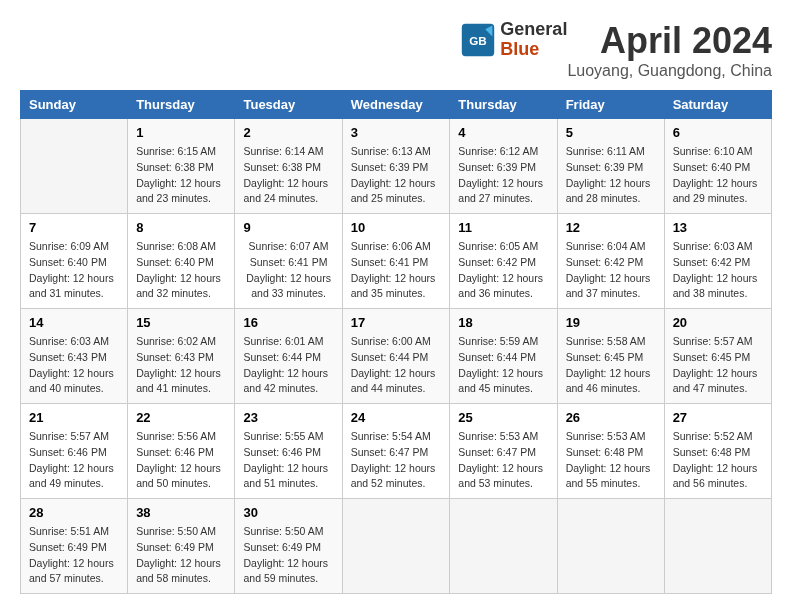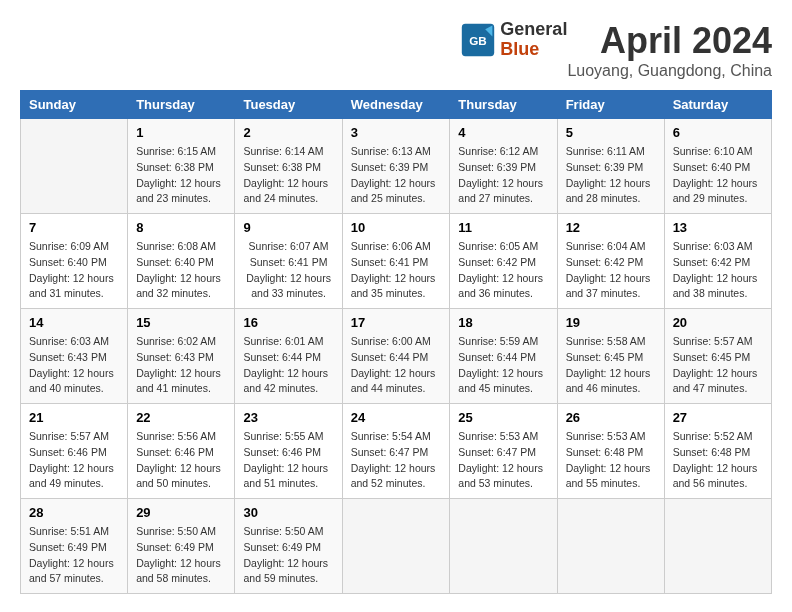--- a/index.html
+++ b/index.html
@@ -322,21 +322,21 @@
       </tr>
       <tr>
         <td>
           <span class="day-number">28</span>
           <div class="day-detail" style="white-space: pre-line;">Sunrise: 5:51 AM
 Sunset: 6:49 PM
 Daylight: 12 hours
 and 57 minutes.</div>
         </td>
         <td>
-          <span class="day-number">29</span>
+          <span class="day-number">38</span>
           <div class="day-detail" style="white-space: pre-line;">Sunrise: 5:50 AM
 Sunset: 6:49 PM
 Daylight: 12 hours
 and 58 minutes.</div>
         </td>
         <td>
           <span class="day-number">30</span>
           <div class="day-detail" style="white-space: pre-line;">Sunrise: 5:50 AM
 Sunset: 6:49 PM
 Daylight: 12 hours

